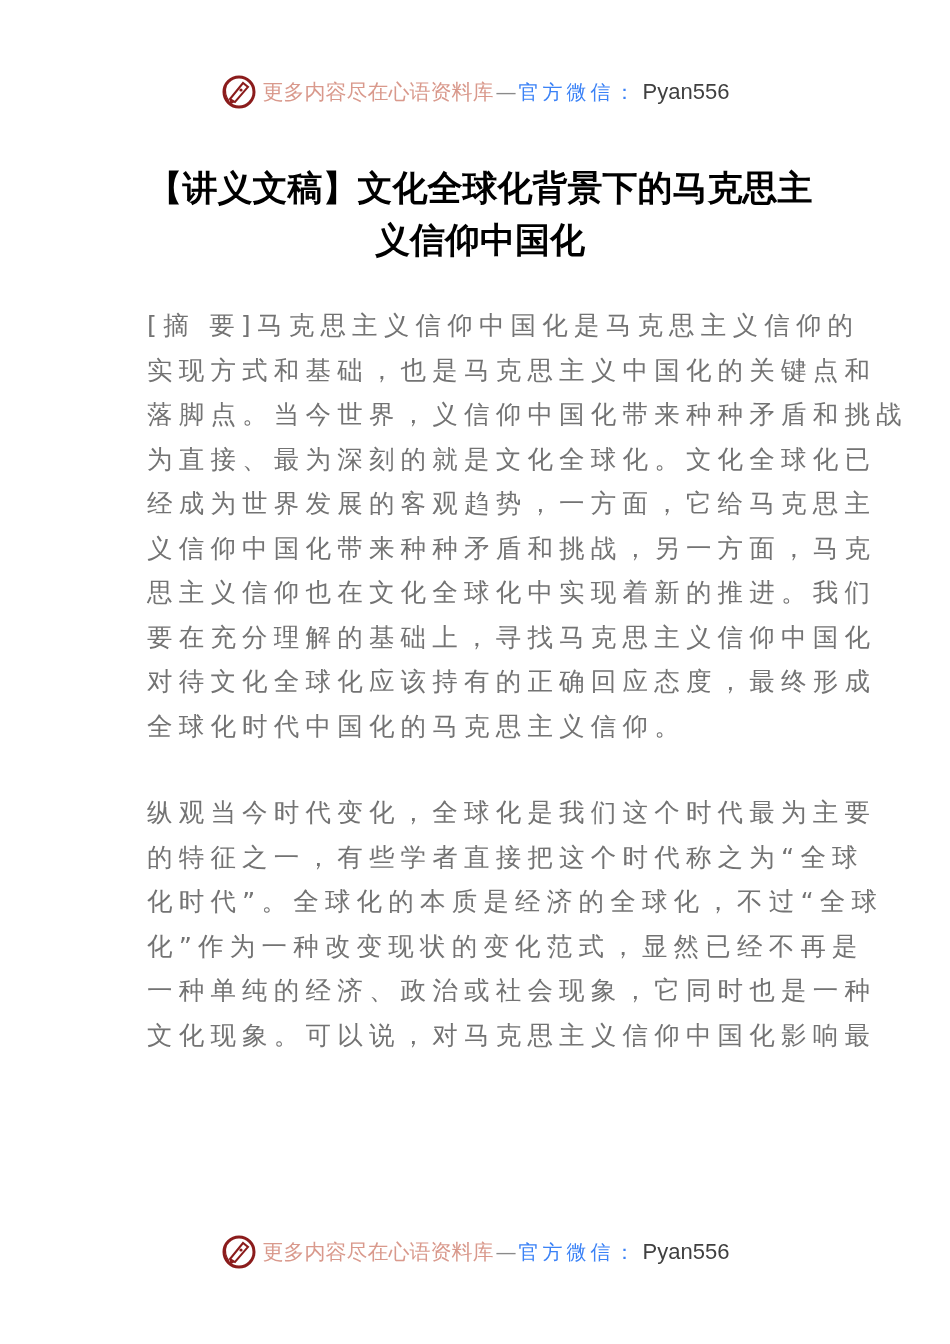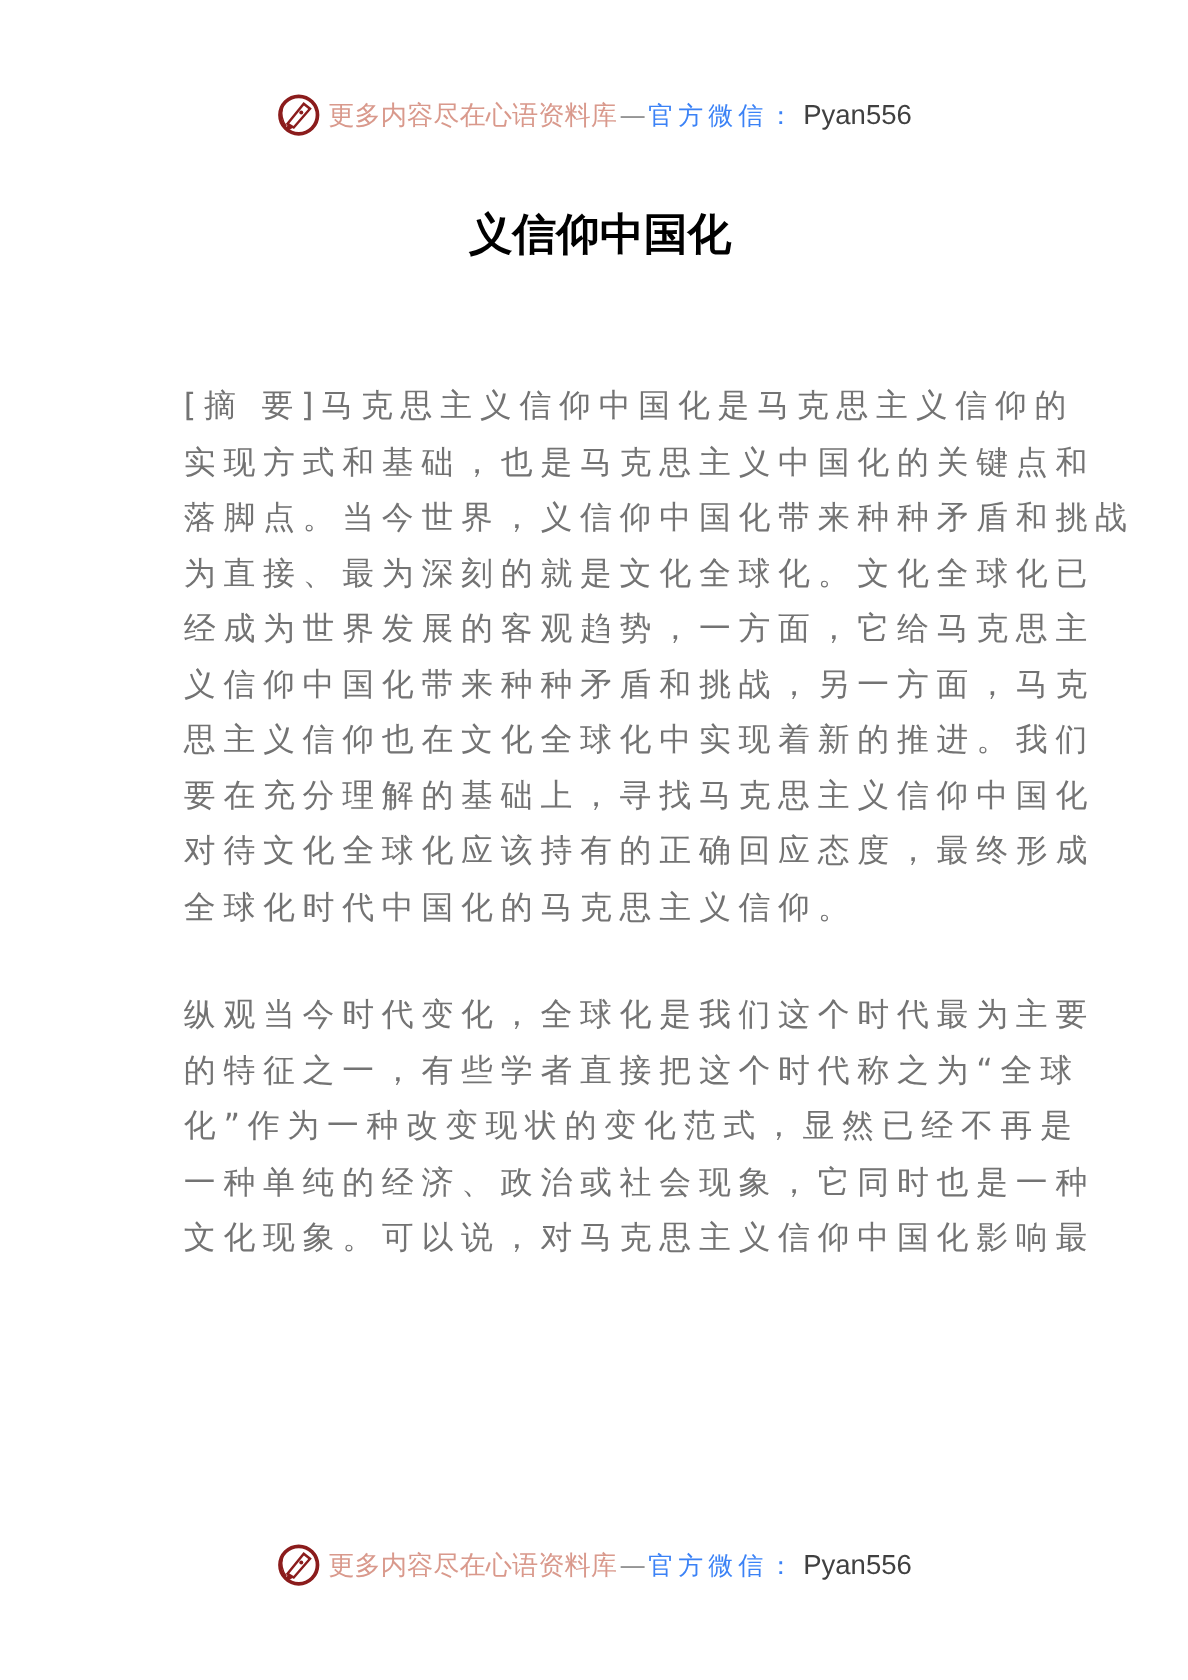--- a/index.html
+++ b/index.html
@@ -99,39 +99,41 @@
       <path d="M5 12 Q3 20 8 27" fill="none" stroke="#8b1c1c" stroke-width="1.2"></path>
     </svg>
   </span>
   <span class="wm-main">更多内容尽在心语资料库</span>
   <span class="wm-dash">—</span>
   <span class="wm-label">官方微信：</span>
   <span class="wm-id">Pyan556</span>
 </div>
 
 <div class="title">
+  <span class="line">【讲义文稿】文化全球化背景下的马克思主</span>
   <span class="line">义信仰中国化</span>
 </div>
 
 <div class="para abstract">
   <span class="line">[摘 要]马克思主义信仰中国化是马克思主义信仰的</span>
   <span class="line">实现方式和基础，也是马克思主义中国化的关键点和</span>
   <span class="line">落脚点。当今世界，义信仰中国化带来种种矛盾和挑战</span>
   <span class="line">为直接、最为深刻的就是文化全球化。文化全球化已</span>
   <span class="line">经成为世界发展的客观趋势，一方面，它给马克思主</span>
   <span class="line">义信仰中国化带来种种矛盾和挑战，另一方面，马克</span>
   <span class="line">思主义信仰也在文化全球化中实现着新的推进。我们</span>
   <span class="line">要在充分理解的基础上，寻找马克思主义信仰中国化</span>
   <span class="line">对待文化全球化应该持有的正确回应态度，最终形成</span>
   <span class="line">全球化时代中国化的马克思主义信仰。</span>
 </div>
 
 <div class="para body1">
   <span class="line">纵观当今时代变化，全球化是我们这个时代最为主要</span>
   <span class="line">的特征之一，有些学者直接把这个时代称之为“全球</span>
+  <span class="line">化时代”。全球化的本质是经济的全球化，不过“全球</span>
   <span class="line">化”作为一种改变现状的变化范式，显然已经不再是</span>
   <span class="line">一种单纯的经济、政治或社会现象，它同时也是一种</span>
   <span class="line">文化现象。可以说，对马克思主义信仰中国化影响最</span>
 </div>
 
 <div class="watermark bottom">
   <span class="wm-logo">
     <svg width="36" height="36" viewBox="0 0 36 36">
       <circle cx="18" cy="18" r="15" fill="none" stroke="#8b1c1c" stroke-width="3"></circle>
       <path d="M9 25 L22 9 L27 13 L14 28 Z" fill="#ffffff" stroke="#8b1c1c" stroke-width="2"></path>

